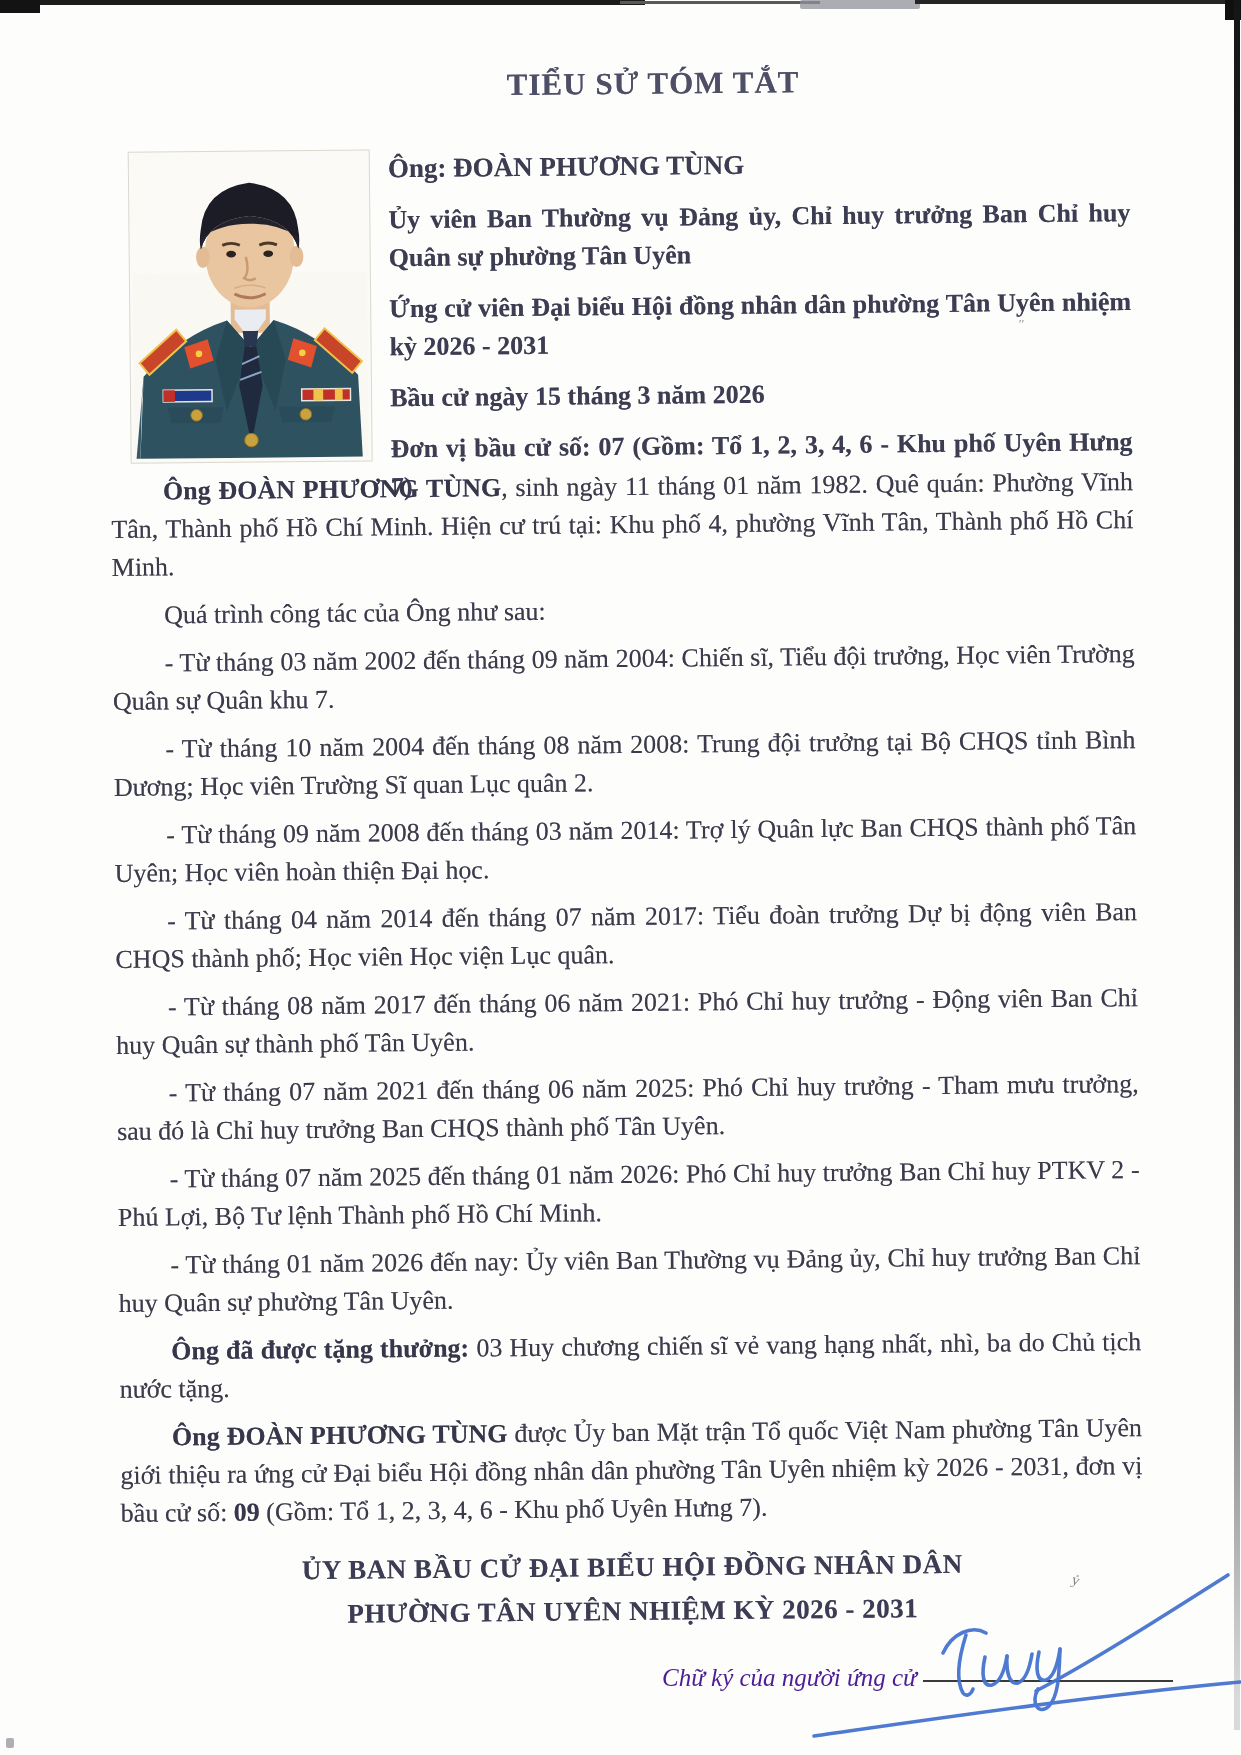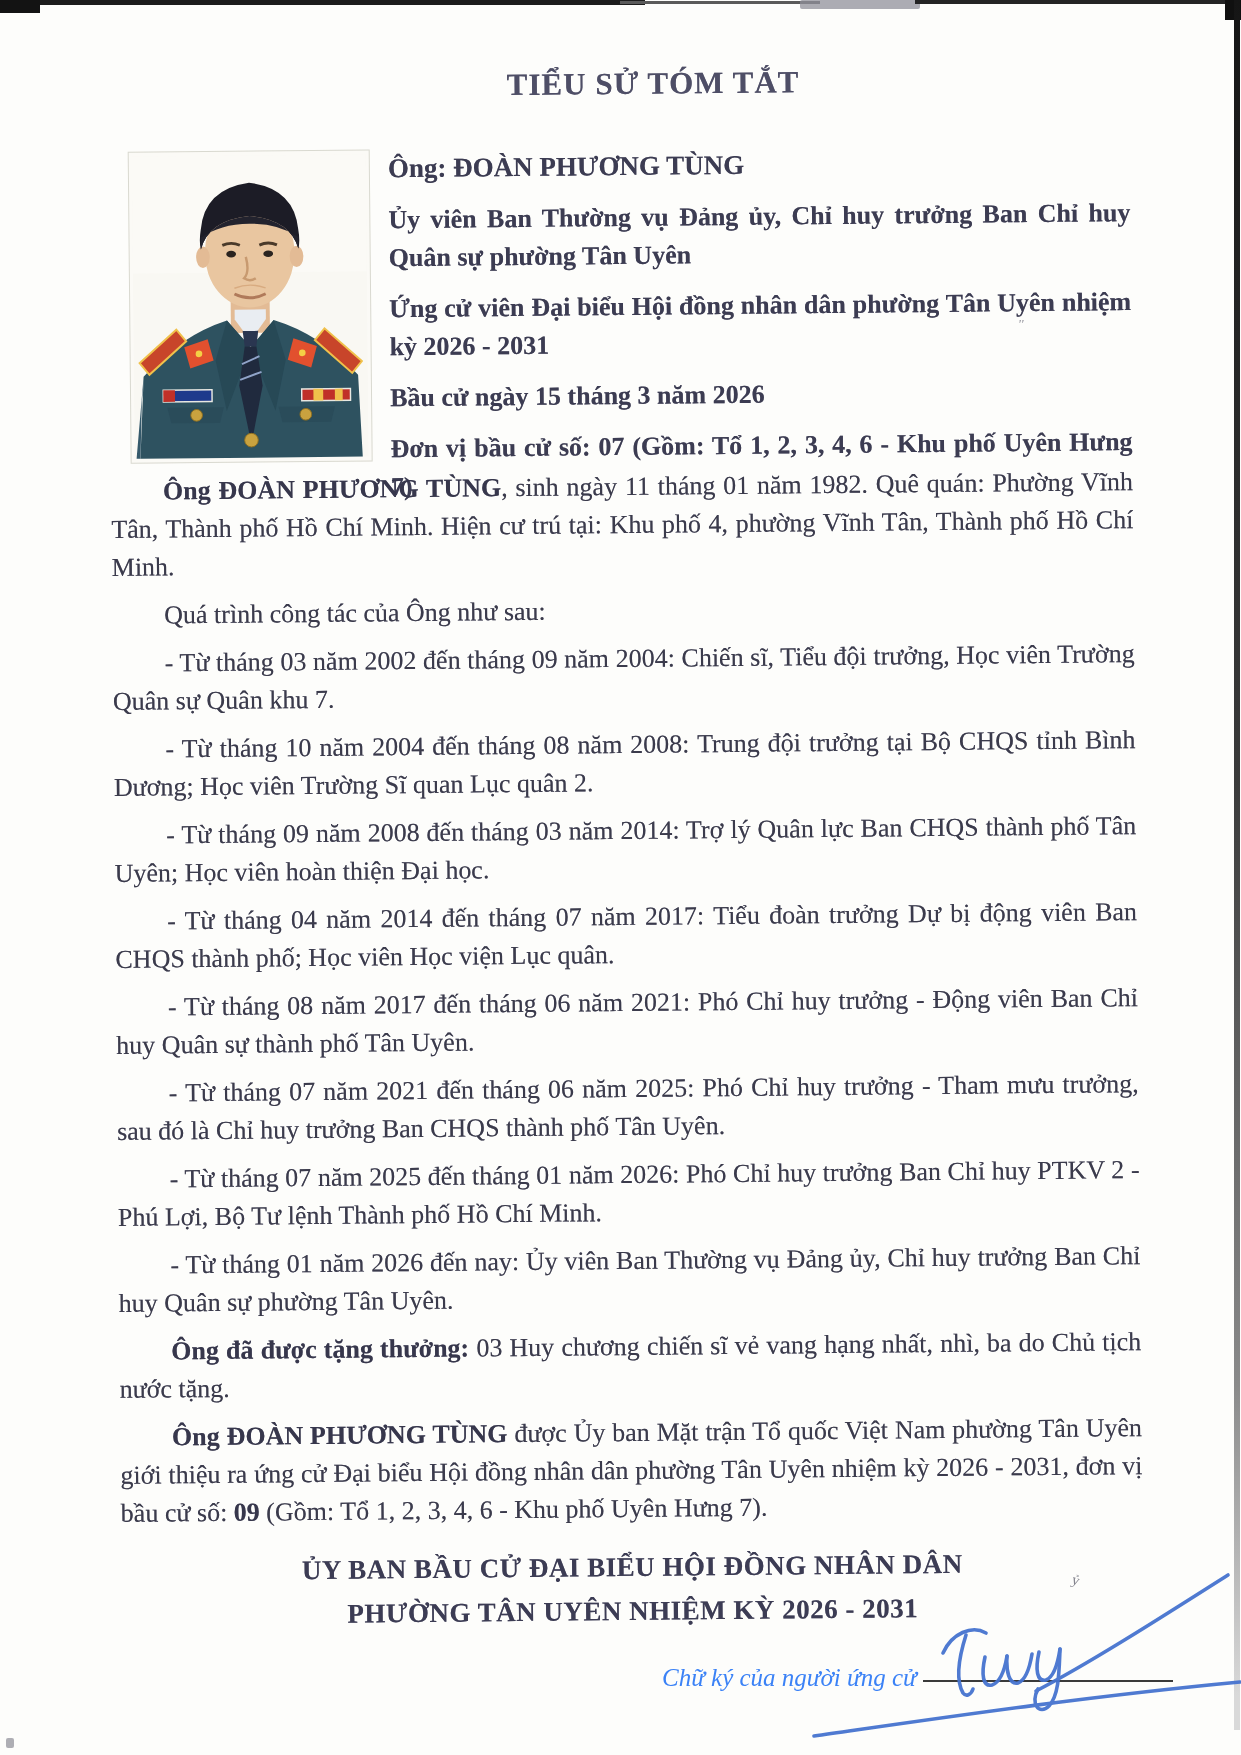--- a/index.html
+++ b/index.html
@@ -56,21 +56,21 @@
     text-indent:52px;color:#3b3b4c;
   }
   .para b{color:#37374c;}
   .footer-lines{margin-top:24px;text-align:center;}
   .footer-lines p{
     margin:0 0 13px 0;font-size:27px;font-weight:bold;letter-spacing:.5px;
     color:#3c3c54;text-indent:0;
   }
   
   .sig-row{position:absolute;left:662px;top:1664px;white-space:nowrap;}
-  .sig-label{font-style:italic;font-size:25px;color:#3b82f6;}
+  .sig-label{font-style:italic;font-size:25px;color:#4c1d95;}
   .sig-line{
     display:inline-block;width:250px;height:1px;border-bottom:2px solid #3a3a3a;
     margin-left:6px;vertical-align:baseline;transform:translateY(-4px);
   }
   .sig-ink{position:absolute;left:780px;top:1545px;width:461px;height:210px;pointer-events:none;}
 </style>
 </head>
 <body>
 
 <div class="page">

